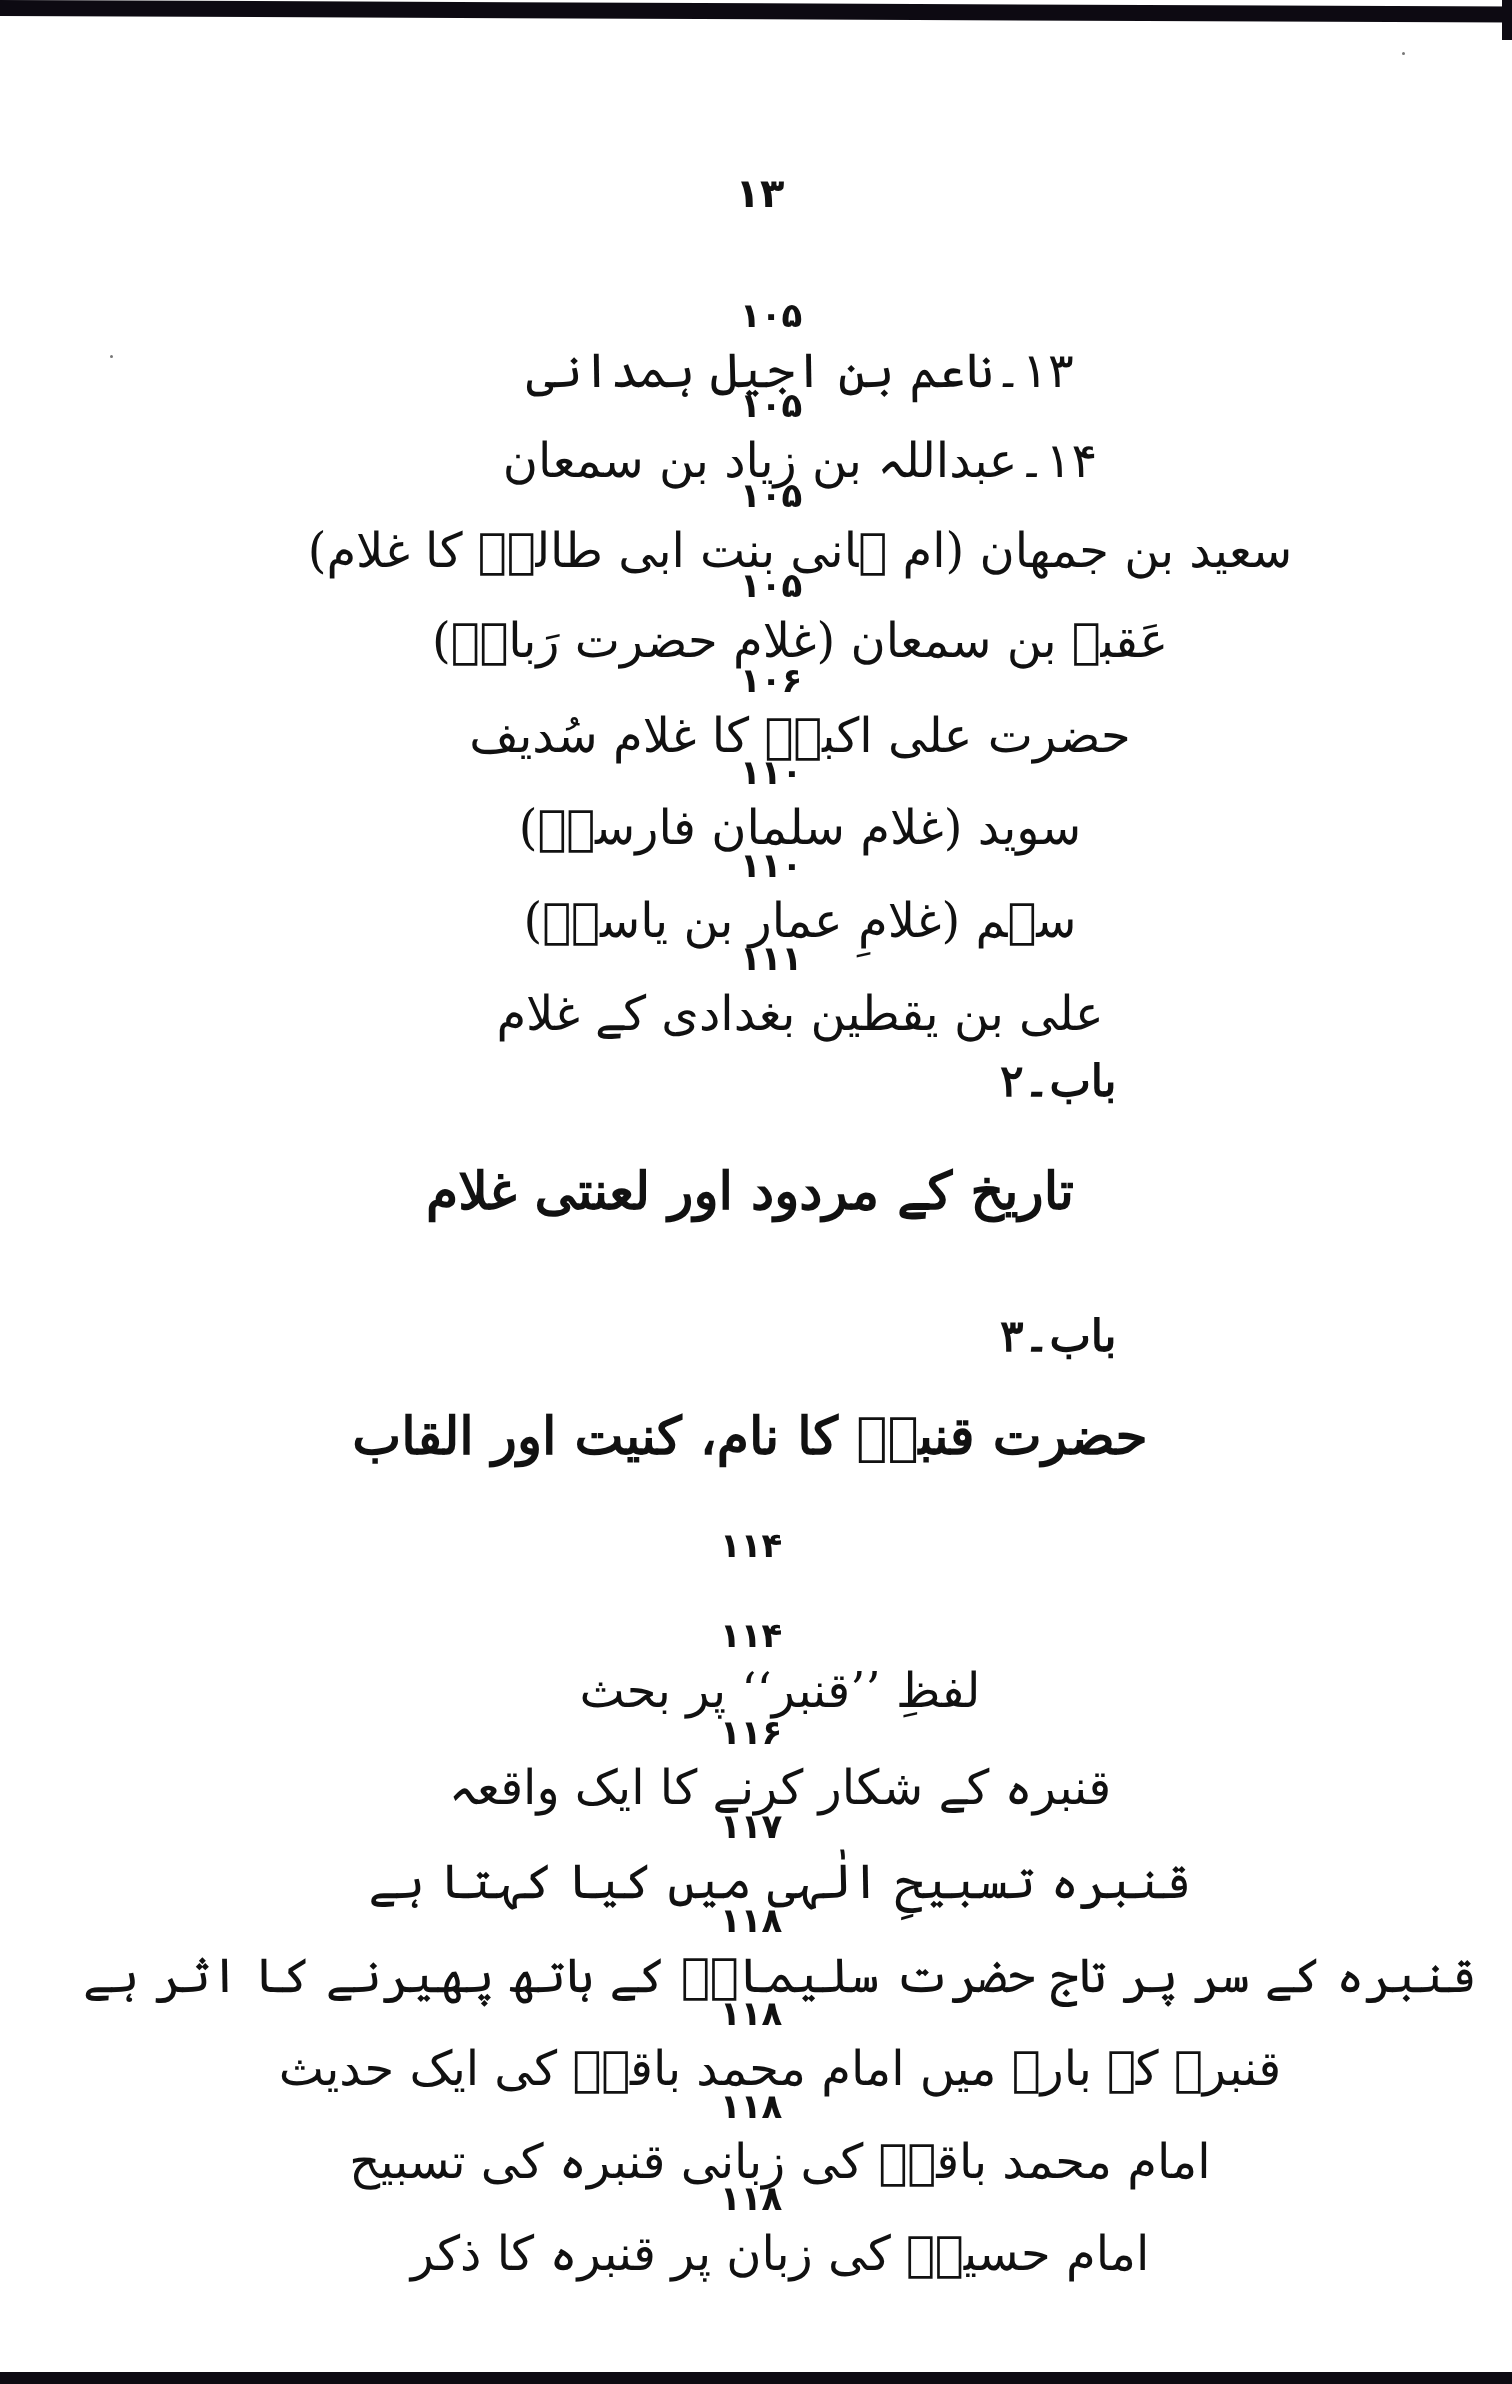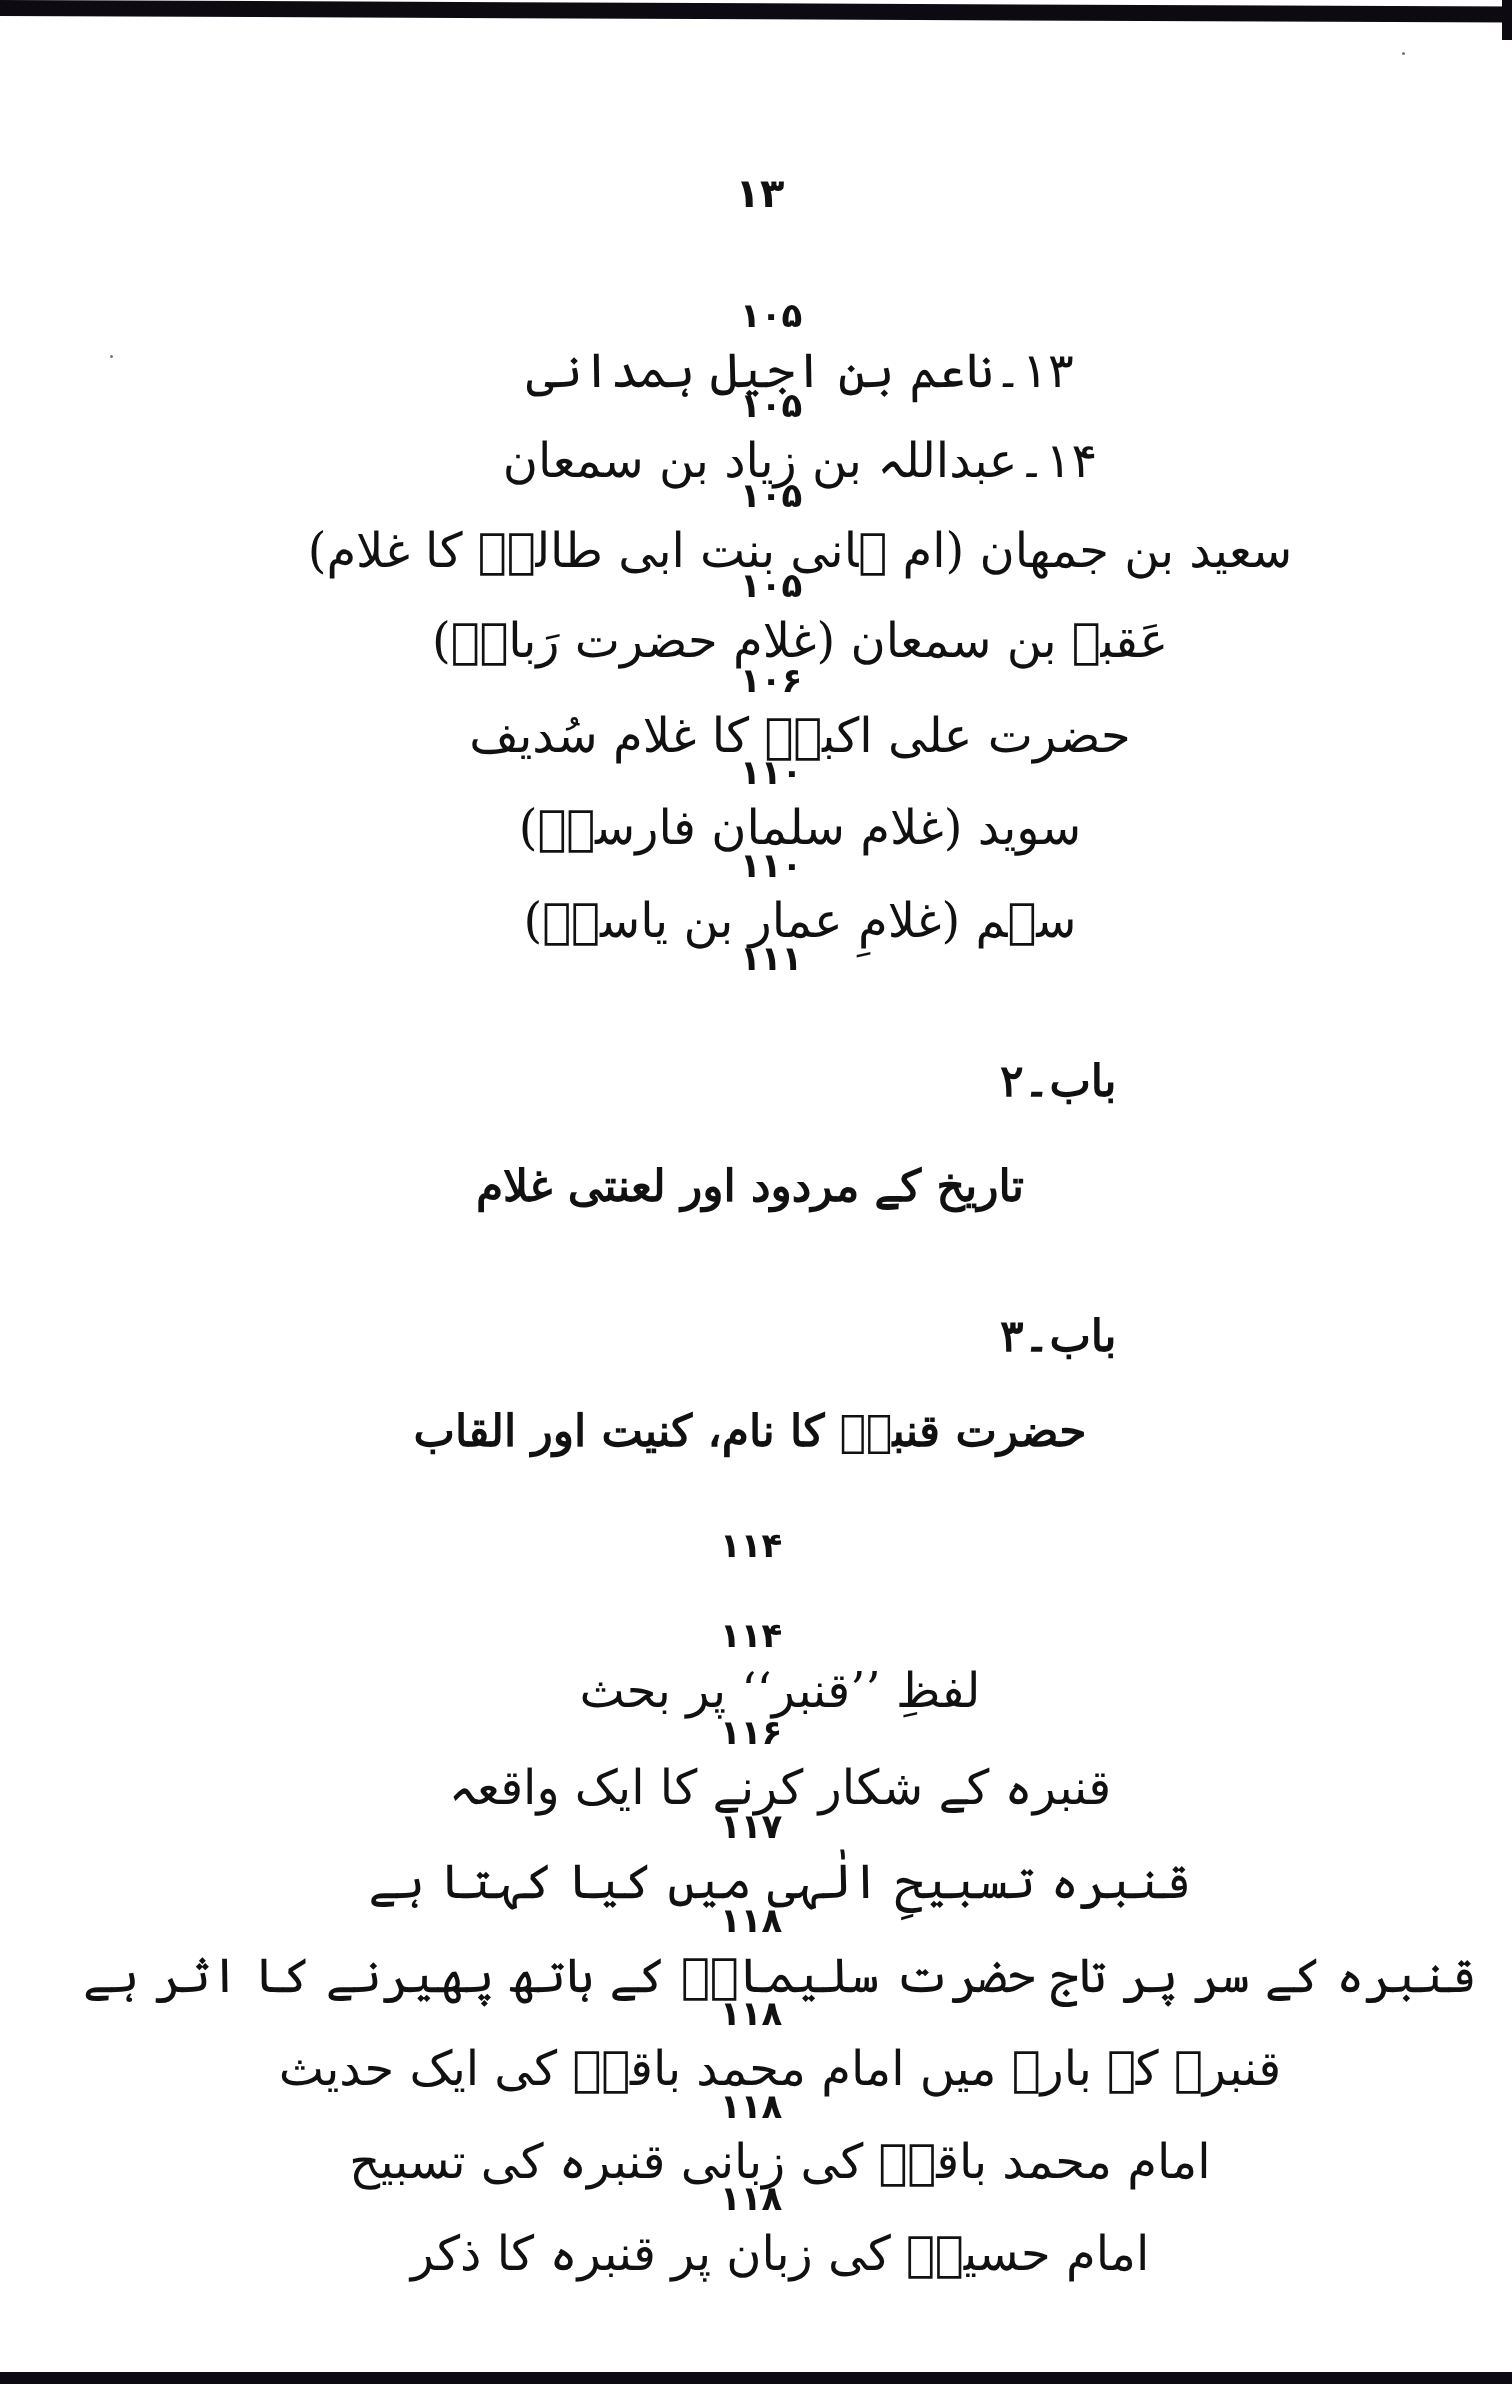--- a/index.html
+++ b/index.html
@@ -88,21 +88,21 @@
       font-size: 44px;
       font-weight: bold;
     }
     .chapter-title {
       position: absolute;
       left: 300px;
       width: 900px;
       text-align: center;
       direction: rtl;
       font-family: "DejaVu Serif", serif;
-      font-size: 44px;
+      font-size: 52px;
       font-weight: bold;
       white-space: nowrap;
     }
   </style>
 </head>
 <body>
 
 <div class="scan-edge-top"></div>
 <div class="scan-edge-right"></div>
 <div class="scan-edge-bottom"></div>
@@ -134,20 +134,21 @@
 <div class="toc-row" style="top:752px;">
   <span class="toc-page">۱۱۰</span>
   <span class="toc-title">سوید (غلام سلمان فارسیؓ)</span>
 </div>
 <div class="toc-row" style="top:845px;">
   <span class="toc-page">۱۱۰</span>
   <span class="toc-title">سہم (غلامِ عمار بن یاسرؓ)</span>
 </div>
 <div class="toc-row" style="top:938px;">
   <span class="toc-page">۱۱۱</span>
+  <span class="toc-title">علی بن یقطین بغدادی کے غلام</span>
 </div>
 
 <div class="chapter-label" style="top:1055px;">باب۔۲</div>
 <div class="chapter-title" style="top:1160px;">تاریخ کے مردود اور لعنتی غلام</div>
 
 <div class="chapter-label" style="top:1310px;">باب۔۳</div>
 <div class="chapter-title" style="top:1405px;">حضرت قنبرؑ کا نام، کنیت اور القاب</div>
 
 <div class="toc-row" style="top:1525px; left:180px;">
   <span class="toc-page">۱۱۴</span>

